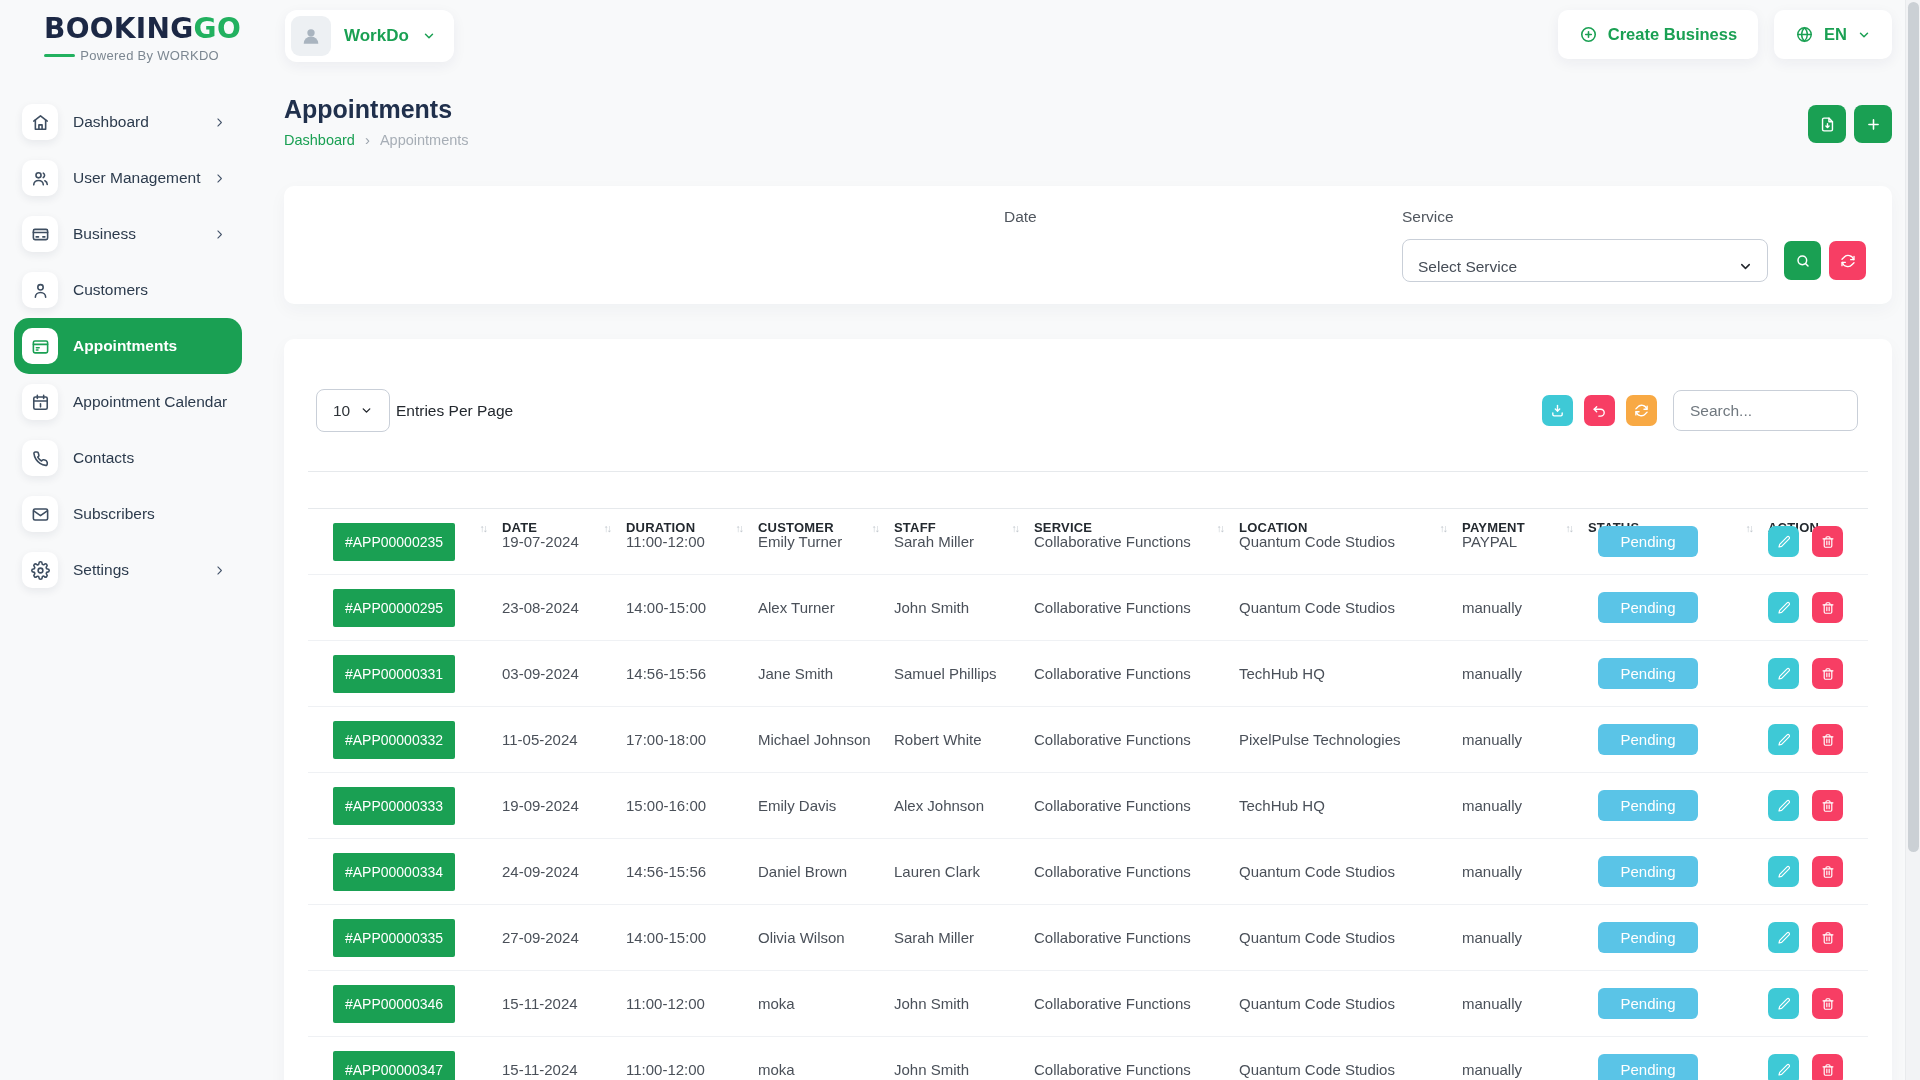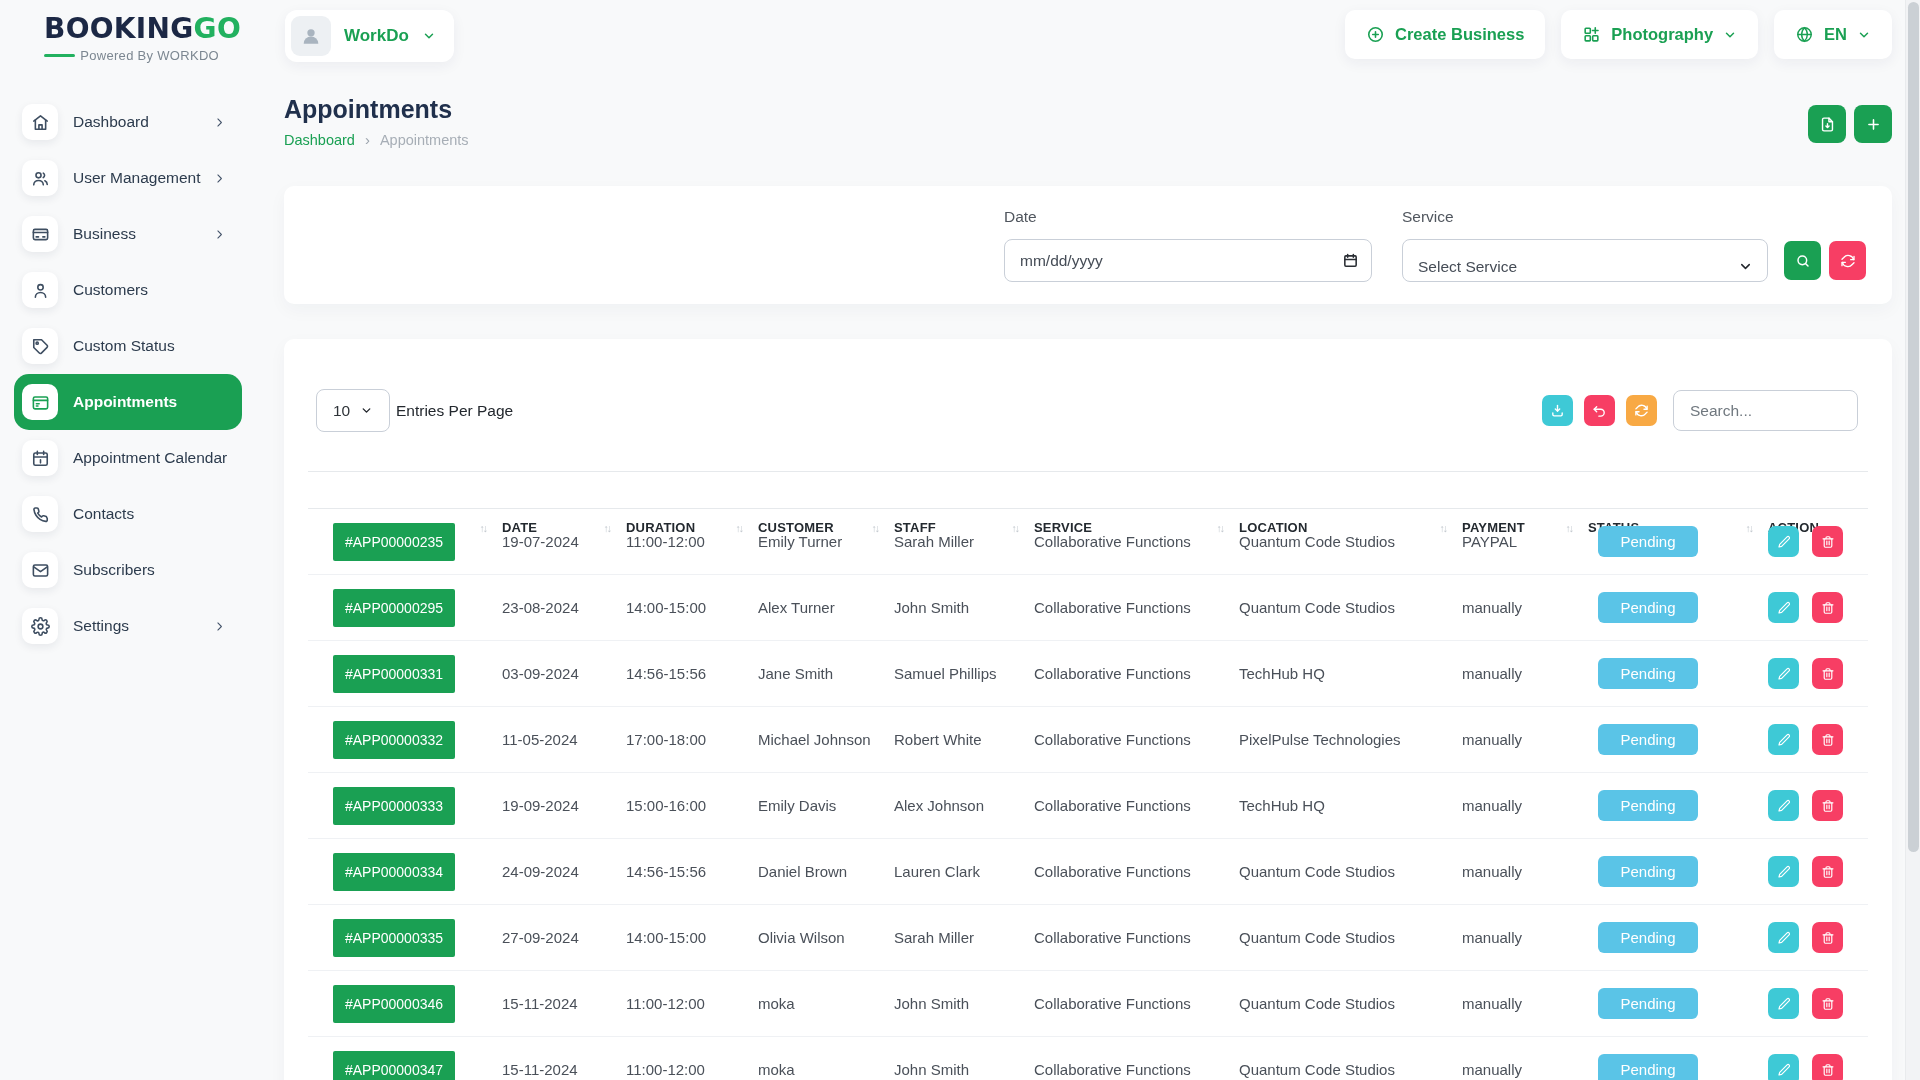--- a/index.html
+++ b/index.html
@@ -159,36 +159,20 @@
       <span class="pill-ic">
         <svg viewBox="0 0 24 24" fill="none" stroke="currentColor" stroke-width="2" stroke-linecap="round">
             <circle cx="12" cy="12" r="8.5"></circle>
             <path d="M12 8.5v7M8.5 12h7"></path>
           </svg>
       </span>
       <span>Create Business</span>
     </button>
     <button class="pill">
       <span class="pill-ic">
-        <svg viewBox="0 0 24 24" fill="none" stroke="currentColor" stroke-width="2" stroke-linecap="round" stroke-linejoin="round">
-            <rect x="4" y="4" width="6.5" height="6.5" rx="1"></rect>
-            <rect x="4" y="13.5" width="6.5" height="6.5" rx="1"></rect>
-            <rect x="13.5" y="13.5" width="6.5" height="6.5" rx="1"></rect>
-            <path d="M16.75 3.5v7M13.25 7h7"></path>
-          </svg>
-      </span>
-      <span>Photography</span>
-      <span class="chev-dn">
-        <svg viewBox="0 0 24 24" fill="none" stroke="currentColor" stroke-width="2.5" stroke-linecap="round" stroke-linejoin="round">
-            <path d="m6 9 6 6 6-6"></path>
-          </svg>
-      </span>
-    </button>
-    <button class="pill">
-      <span class="pill-ic">
         <svg viewBox="0 0 24 24" fill="none" stroke="currentColor" stroke-width="1.8" stroke-linecap="round">
             <circle cx="12" cy="12" r="8.5"></circle>
             <path d="M3.5 12h17"></path>
             <path d="M12 3.5c2.3 2.2 3.6 5.2 3.6 8.5s-1.3 6.3-3.6 8.5c-2.3-2.2-3.6-5.2-3.6-8.5s1.3-6.3 3.6-8.5z"></path>
           </svg>
       </span>
       <span>EN</span>
       <span class="chev-dn">
         <svg viewBox="0 0 24 24" fill="none" stroke="currentColor" stroke-width="2.5" stroke-linecap="round" stroke-linejoin="round">
             <path d="m6 9 6 6 6-6"></path>
@@ -247,29 +231,20 @@
       </span>
      </div>
     <div class="side-item">
        <span class="side-tile">
         <svg viewBox="0 0 24 24" fill="none" stroke="currentColor" stroke-width="2" stroke-linecap="round" stroke-linejoin="round">
           <circle cx="12" cy="8" r="3.4"></circle>
           <path d="M5.5 20.5c0-3.6 2.9-6 6.5-6s6.5 2.4 6.5 6"></path>
         </svg>
       </span>
        <span class="side-label">Customers</span>
-     </div>
-    <div class="side-item">
-       <span class="side-tile">
-        <svg viewBox="0 0 24 24" fill="none" stroke="currentColor" stroke-width="2" stroke-linecap="round" stroke-linejoin="round">
-          <path d="M20.3 13.1 13.1 20.3a1.8 1.8 0 0 1-2.6 0L3.5 13.3V3.5h9.8l7 7a1.8 1.8 0 0 1 0 2.6z"></path>
-          <circle cx="7.8" cy="7.8" r="1.4"></circle>
-        </svg>
-      </span>
-       <span class="side-label">Custom Status</span>
      </div>
     <div class="side-item active">
        <span class="side-tile">
         <svg viewBox="0 0 24 24" fill="none" stroke="currentColor" stroke-width="2" stroke-linecap="round" stroke-linejoin="round">
           <rect x="3" y="5" width="18" height="15" rx="2"></rect>
           <path d="M3 9.3h18"></path>
           <path d="M6.8 13.5h3.5M6.8 16.5h2"></path>
         </svg>
       </span>
        <span class="side-label">Appointments</span>
@@ -338,29 +313,20 @@
     <span>
       <svg viewBox="0 0 24 24" fill="none" stroke="currentColor" stroke-width="2.2" stroke-linecap="round">
           <path d="M12 5.5v13M5.5 12h13"></path>
         </svg>
     </span>
   </button>
 </div>
 
 <section class="filter-card">
   <label class="flabel date">Date</label>
-  <div class="date-wrap">
-    <input type="text" placeholder="mm/dd/yyyy" style="">
-    <span class="cal-ic">
-      <svg viewBox="0 0 24 24" fill="none" stroke="currentColor" stroke-width="2.2" stroke-linecap="round">
-          <rect x="4" y="5.5" width="16" height="14.5" rx="1.5"></rect>
-          <path d="M8 3.5v4M16 3.5v4M4 10.5h16"></path>
-        </svg>
-    </span>
-  </div>
   <label class="flabel service">Service</label>
   <div class="select">
     <span>Select Service</span>
     <span class="sel-chev">
       <svg viewBox="0 0 24 24" fill="none" stroke="currentColor" stroke-width="2.4" stroke-linecap="round" stroke-linejoin="round">
           <path d="m6 9 6 6 6-6"></path>
         </svg>
     </span>
   </div>
   <button class="btn-search">

